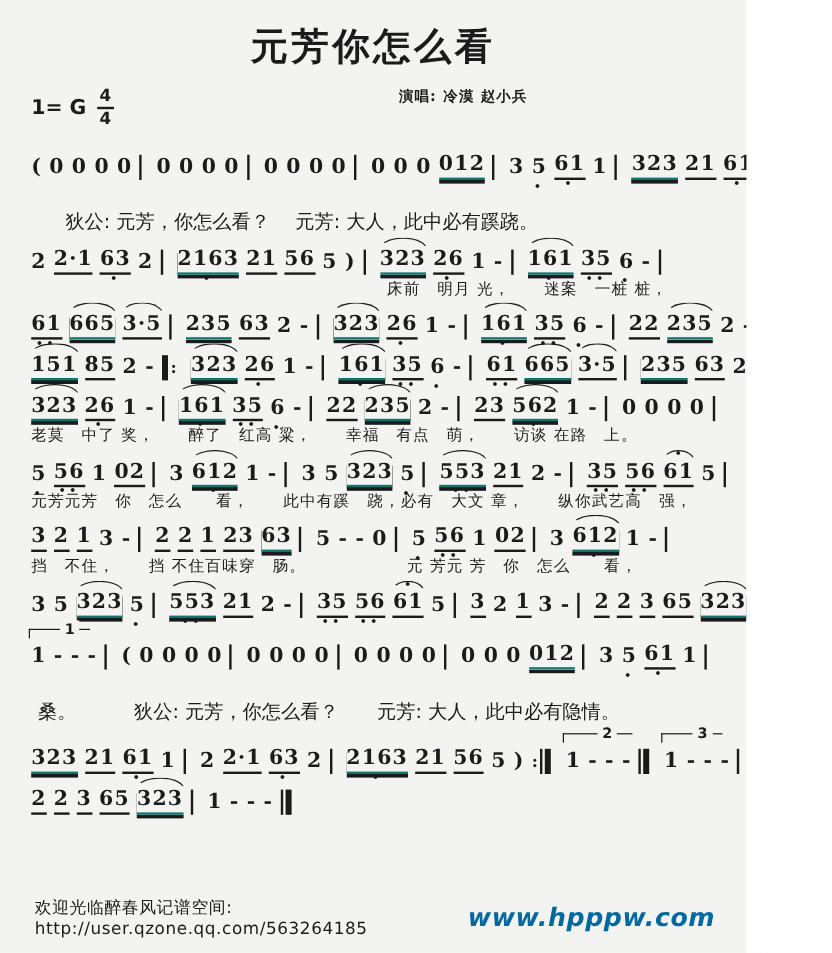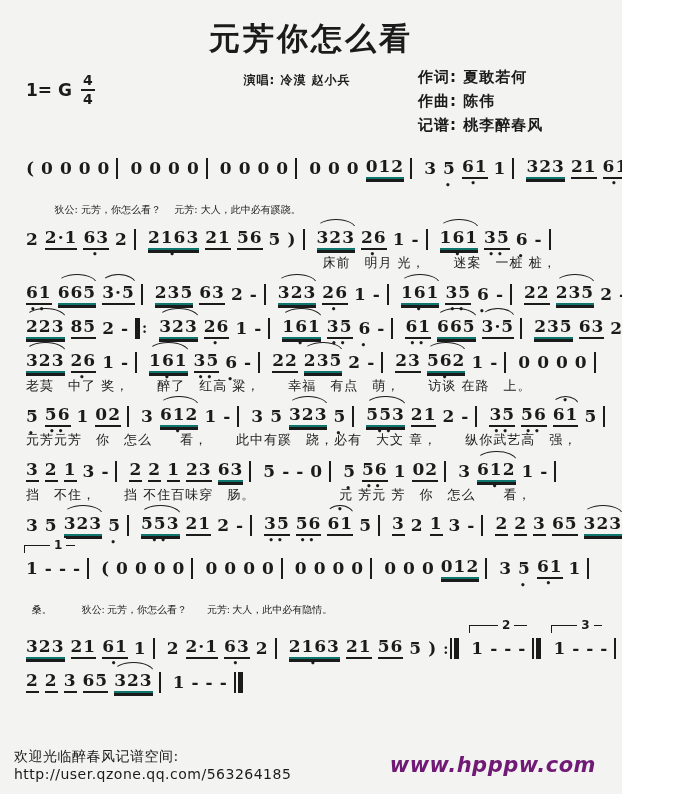--- a/index.html
+++ b/index.html
@@ -71,50 +71,45 @@
   }
   .volta-label {
     position:absolute; top:-20px; left:38%;
     background:#f3f3f2; padding:0 4px;
     font-size:12px; font-weight:bold; line-height:1.2;
   }
   .lyrics {
     font-size:13px; margin-top:5px; white-space:pre;
     letter-spacing:1px; line-height:1.2;
   }
-  .lyrics.spoken { font-size:10px; letter-spacing:0;margin-top:25px; }
+  .lyrics.spoken { font-size:16px; letter-spacing:0;margin-top:25px; }
   
   .footer {
-    position:absolute; left:14px; right:26px; bottom:12px;
+    position:absolute; left:29px; right:26px; bottom:12px;
     display:flex; align-items:center;
   }
   .footer-left { font-size:14px; letter-spacing:0.5px; }
-  .footer-right { font-weight:bold; font-style:italic; font-size:21px; color:#701a75; letter-spacing:0.5px; }
+  .footer-right { font-weight:bold; font-style:italic; font-size:21px; color:#0369a1; letter-spacing:0.5px; }
 </style>
 </head>
 <body>
 
 <div class="page">
 
   <div class="title">元芳你怎么看</div>
 
   <div class="meta-row">
     <div class="keysig">
       <span>1= G</span>
       <span class="fraction">
         <span class="num">4</span>
         <span class="den">4</span>
       </span>
     </div>
     <div class="singers">演唱: 冷漠 赵小兵</div>
-    <div class="credits">
-      <span>作词: 夏敢若何</span>
-      <span>作曲: 陈伟</span>
-      <span>记谱: 桃李醉春风</span>
-    </div>
   </div>
 
   <div class="score" id="score">
       <div class="score-line">
         <div class="notes-row">
           <span class="measure">
             <span class="n">(</span>
             <span class="n">0</span>
             <span class="n">0</span>
             <span class="n">0</span>
@@ -227,21 +222,21 @@
             <span class="n u2 arc">235</span>
             <span class="n">2</span>
             <span class="n">-</span>
             <span class="bar"></span>
           </span>
         </div>
       </div>
       <div class="score-line">
         <div class="notes-row">
           <span class="measure">
-            <span class="n u2 arc">223</span>
+            <span class="n u2 arc">151</span>
             <span class="n u1">85</span>
             <span class="n">2</span>
             <span class="n">-</span>
             <span class="bargroup">
               <span class="bar thick"></span>
               <span class="rcolon">:</span>
             </span>
           </span>
           <span class="measure">
             <span class="n u2 arc">323</span>
@@ -476,21 +471,21 @@
             <span class="bar"></span>
           </span>
           <span class="measure">
             <span class="n">3</span>
             <span class="n">5<i class="dots-b">•</i></span>
             <span class="n u1">61<i class="dots-b">•</i></span>
             <span class="n">1</span>
             <span class="bar"></span>
           </span>
         </div>
-        <div class="lyrics spoken" style="padding-left: 1%; font-family: Liberation Serif, serif;">桑。　　　狄公: 元芳，你怎么看？　　元芳: 大人，此中必有隐情。</div>
+        <div class="lyrics spoken" style="padding-left: 1%;">桑。　　　狄公: 元芳，你怎么看？　　元芳: 大人，此中必有隐情。</div>
       </div>
       <div class="score-line has-volta">
         <div class="notes-row">
           <span class="measure">
             <span class="n u2">323</span>
             <span class="n u1">21</span>
             <span class="n u1">61<i class="dots-b">•</i></span>
             <span class="n">1</span>
             <span class="bar"></span>
           </span>

